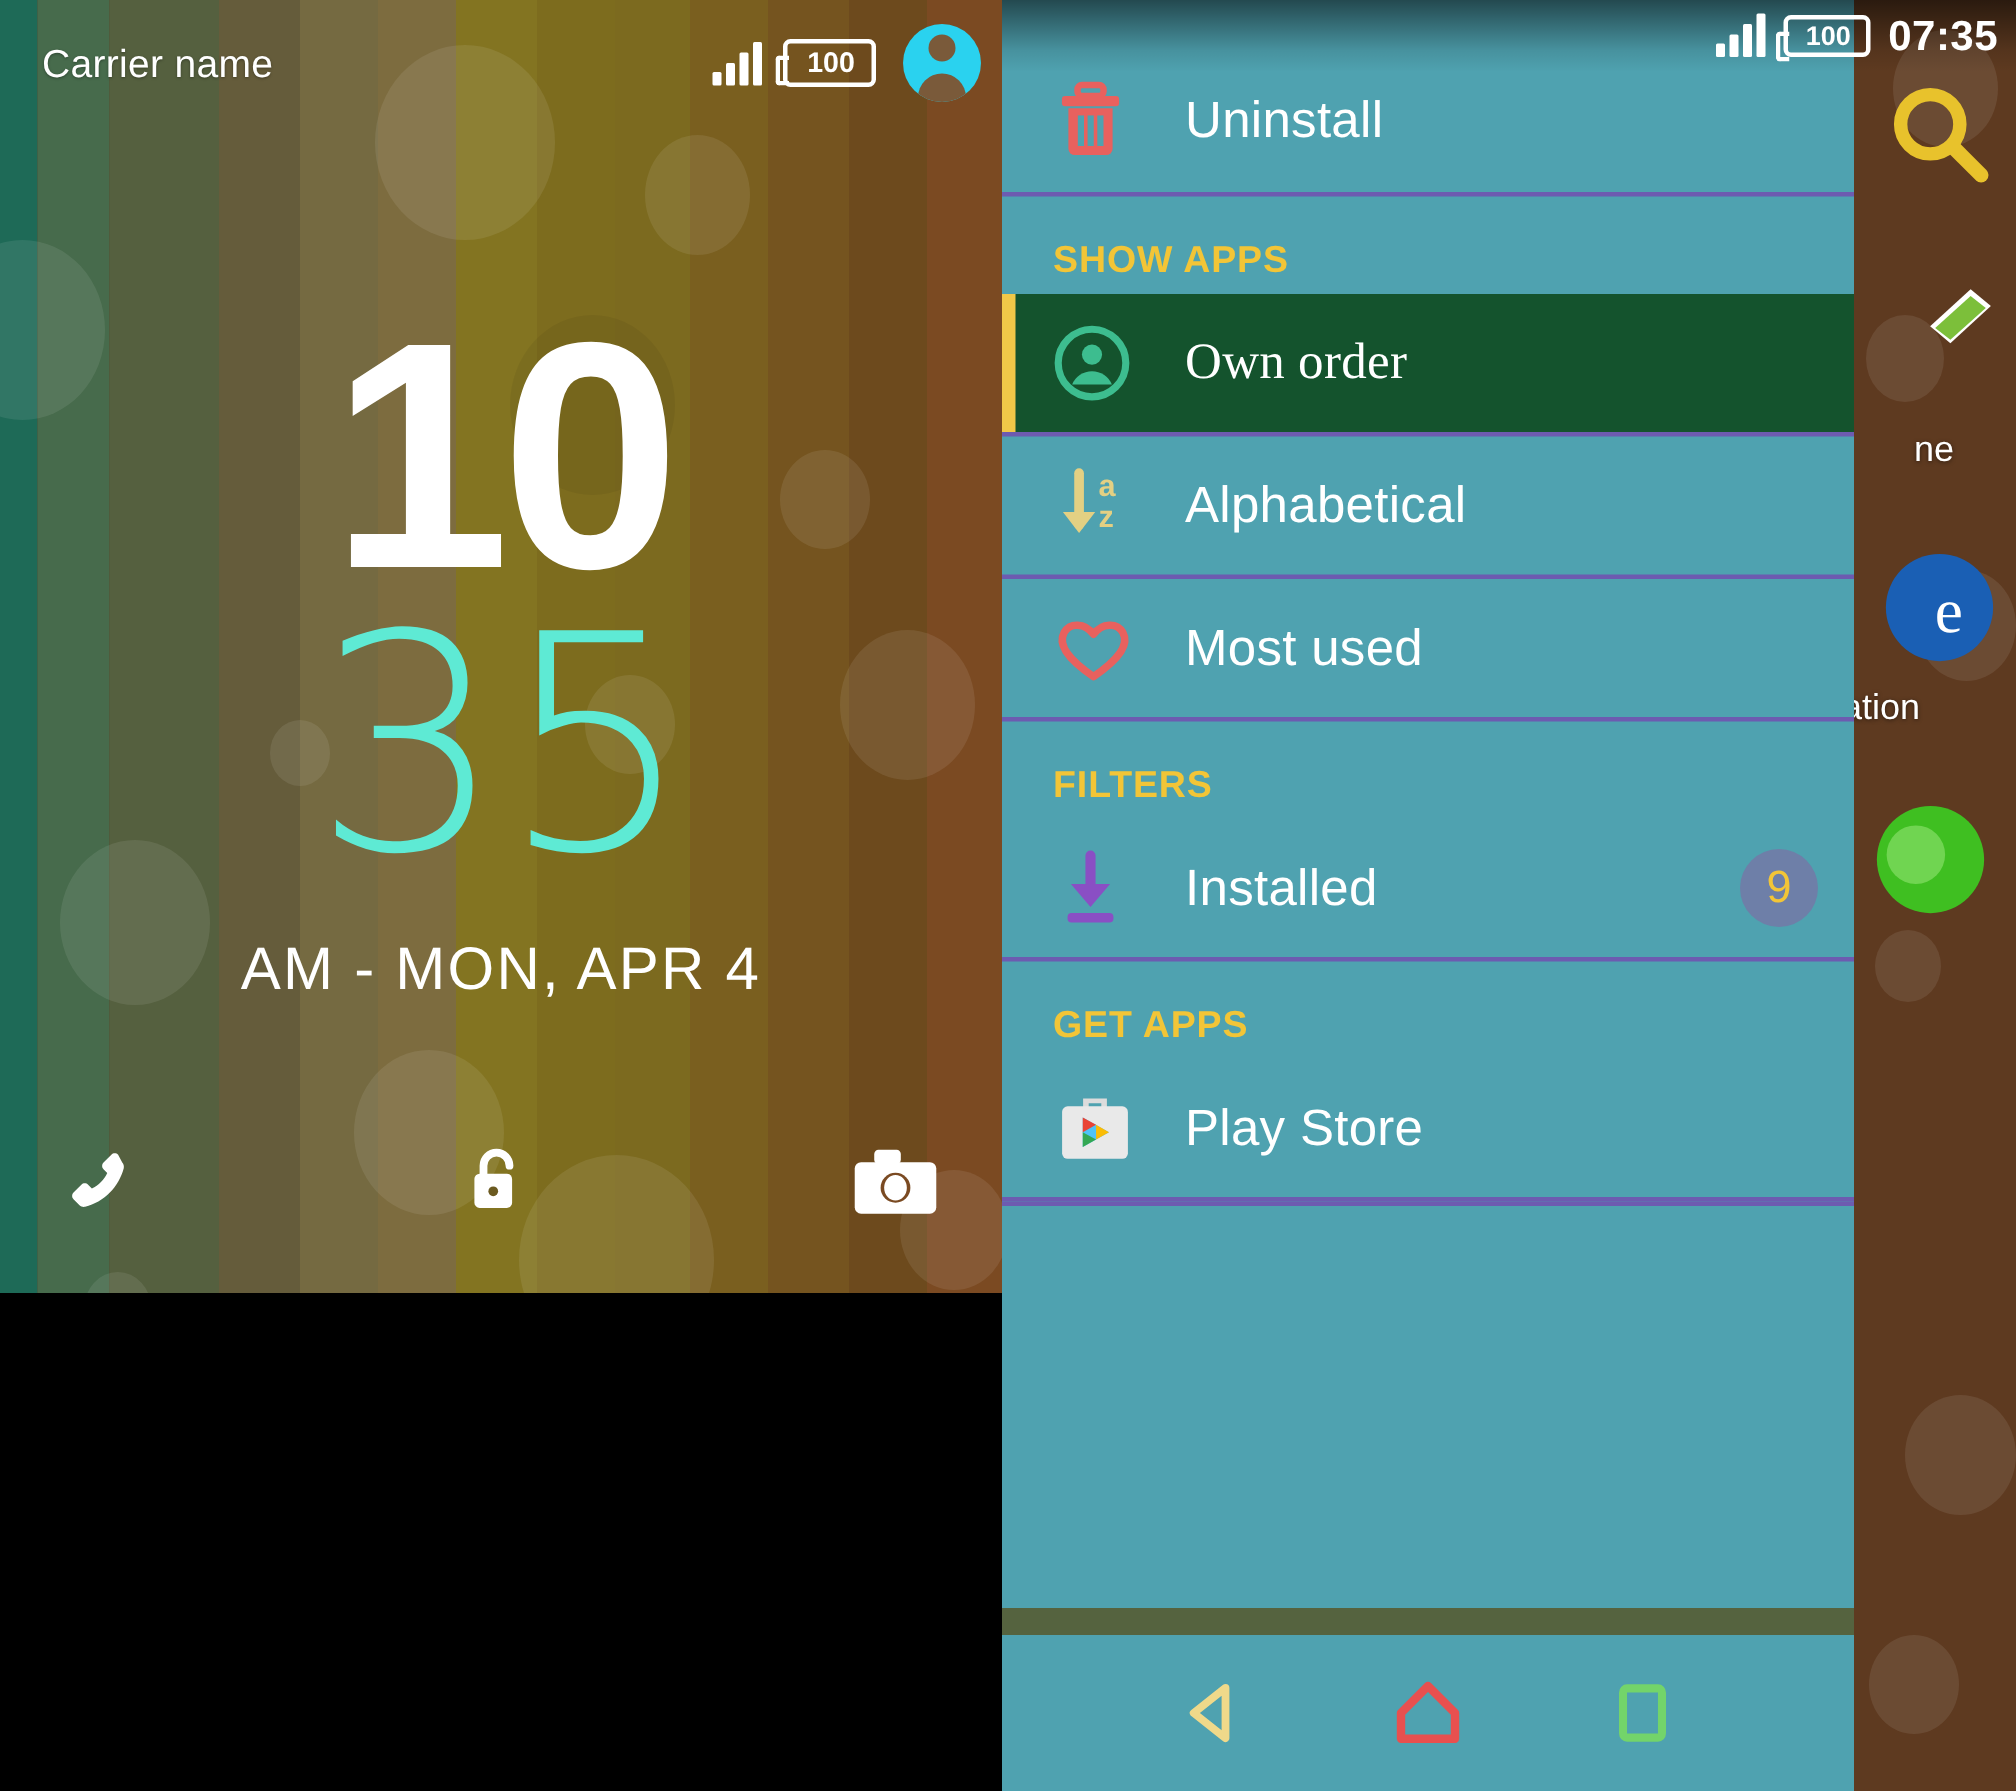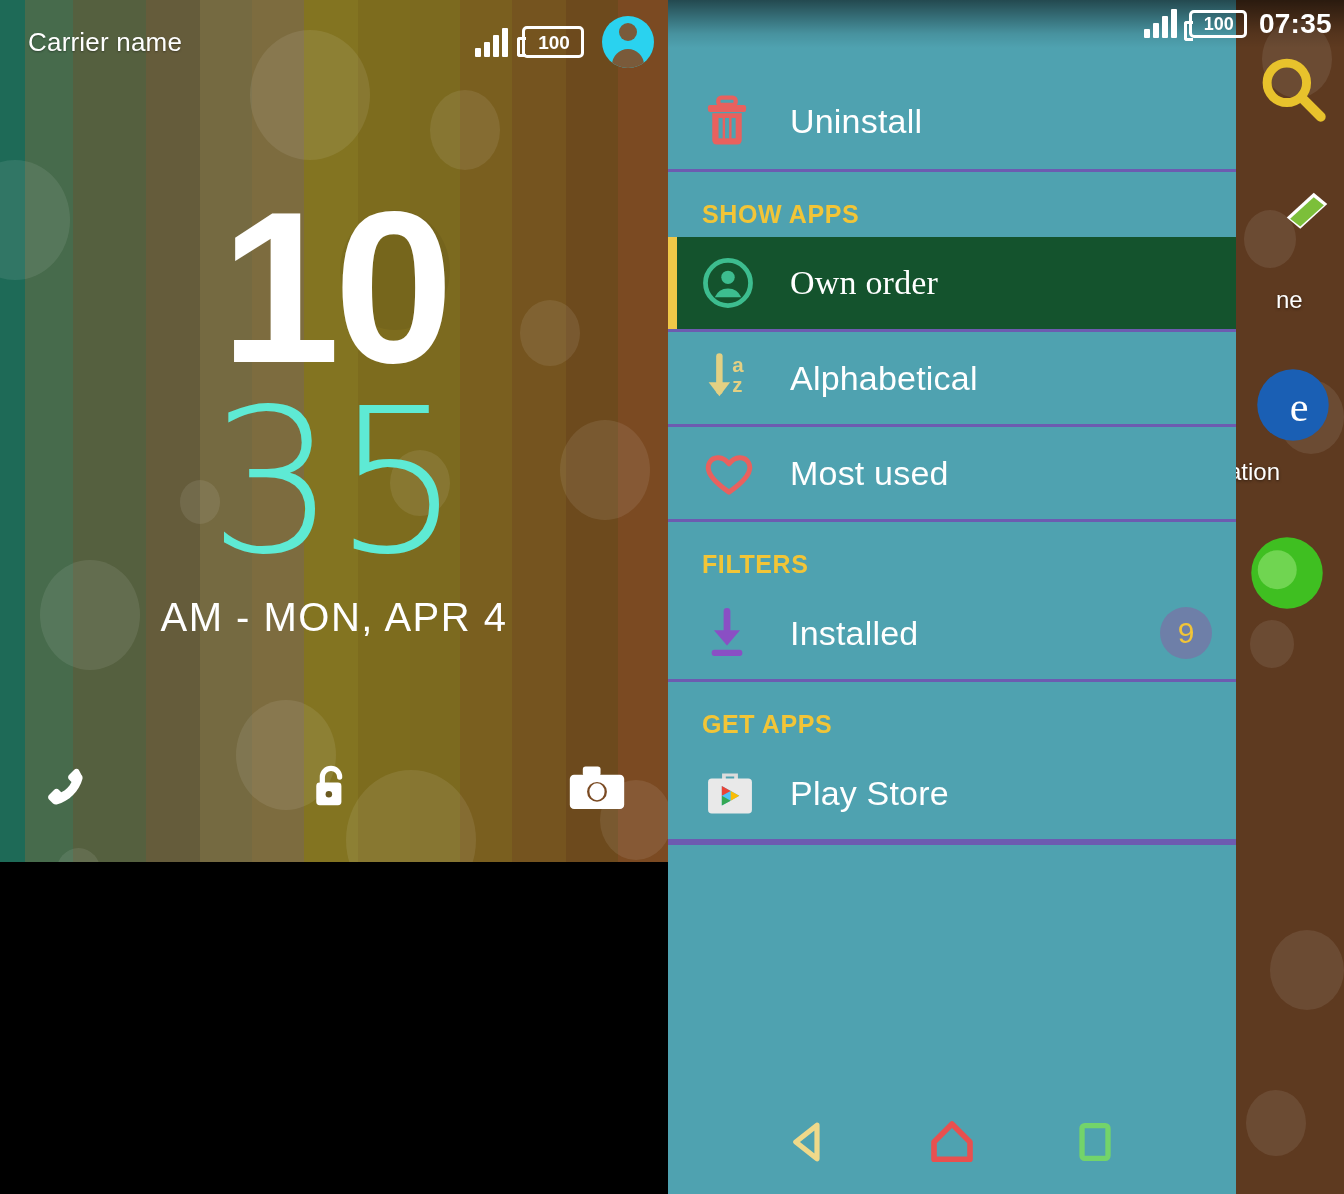--- a/index.html
+++ b/index.html
@@ -49,35 +49,35 @@
   .battery span { color:#fff; font-size:19px; font-weight:bold; line-height:1; }
   .avatar {
     width:52px; height:52px; border-radius:50%; background:#2ad2ef;
     display:flex; align-items:center; justify-content:center; position:relative;
     overflow:hidden;
   }
   .avatar .head { width:18px; height:18px; border-radius:50%; background:#7a5a3a; margin-bottom:20px; }
   .avatar .body { position:absolute; bottom:-3px; width:32px; height:22px; border-radius:16px 16px 0 0; background:#7a5a3a; }
 
   .clockwrap {
-    position:absolute; left:0; right:0; top:196px; z-index:5;
+    position:absolute; left:0; right:0; top:212px; z-index:5;
     display:flex; flex-direction:column; align-items:center;
   }
   .clock-h {
     color:#ffffff; font-size:215px; font-weight:bold; line-height:.86;
     letter-spacing:-6px;
   }
   .clock-m {
     color:#5eead4; font-size:200px; line-height:.95; letter-spacing:-2px;
     font-family:"DejaVu Sans", sans-serif; font-weight:200;
     -webkit-text-stroke:0.5px rgba(255,255,255,.0);
     margin-top:6px;
   }
   .clock-d {
-    color:#ffffff; font-size:40px; letter-spacing:1.5px; margin-top:18px;
+    color:#ffffff; font-size:40px; letter-spacing:1.5px; margin-top:31px;
     font-weight:300;
   }
 
   .ls-bottom {
     position:absolute; left:0; right:0; bottom:26px; height:90px; z-index:5;
     display:flex; align-items:center;
   }
   .ls-bottom .slot { flex:1; display:flex; align-items:center; justify-content:center; }
   .ls-bottom .slot.first { justify-content:flex-start; padding-left:34px; }
   .ls-bottom .slot.last { justify-content:flex-end; padding-right:40px; }
@@ -102,23 +102,23 @@
   .rs-statusbar .sig-bars { height:28px; margin-right:12px; }
   .rs-statusbar .battery { height:28px; min-width:58px; border-width:3px; margin-right:12px; }
   .rs-statusbar .battery span { font-size:18px; }
   .rs-clock { color:#fff; font-size:28px; font-weight:bold; letter-spacing:.3px; }
 
   .search-icon-btn { position:absolute; top:52px; right:14px; z-index:15; }
 
   
   #drawer {
     position:absolute; left:0; top:0; width:1240px; max-width:568px;
-    width:568px; height:1194px; background:#4fa2b0; z-index:10;
+    width:568px; height:1072px; background:#4fa2b0; z-index:10;
     display:flex; flex-direction:column;
-    padding-top:73px;
+    padding-top:32px;
   }
   .row {
     position:relative; display:flex; align-items:center;
     height:92px; padding-left:34px;
   }
   .row.tall { height:96px; }
   .row .ricon {
     width:66px; min-width:66px; display:flex; align-items:center; justify-content:flex-start;
   }
   .row .rlabel {

